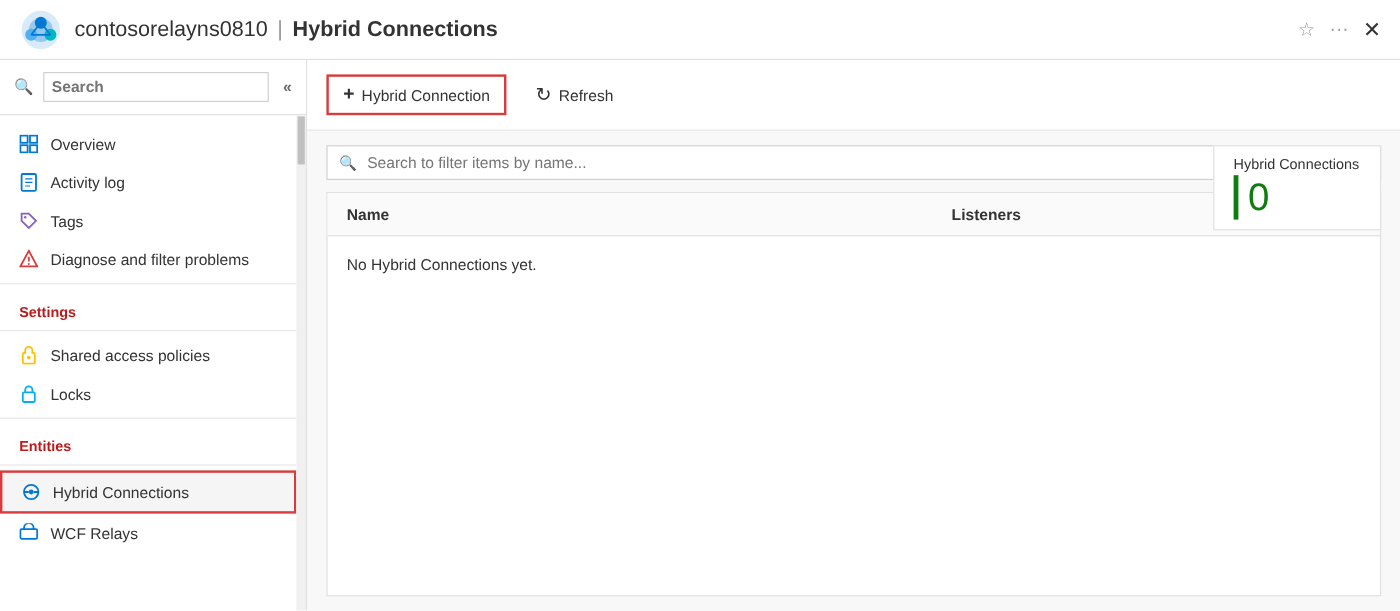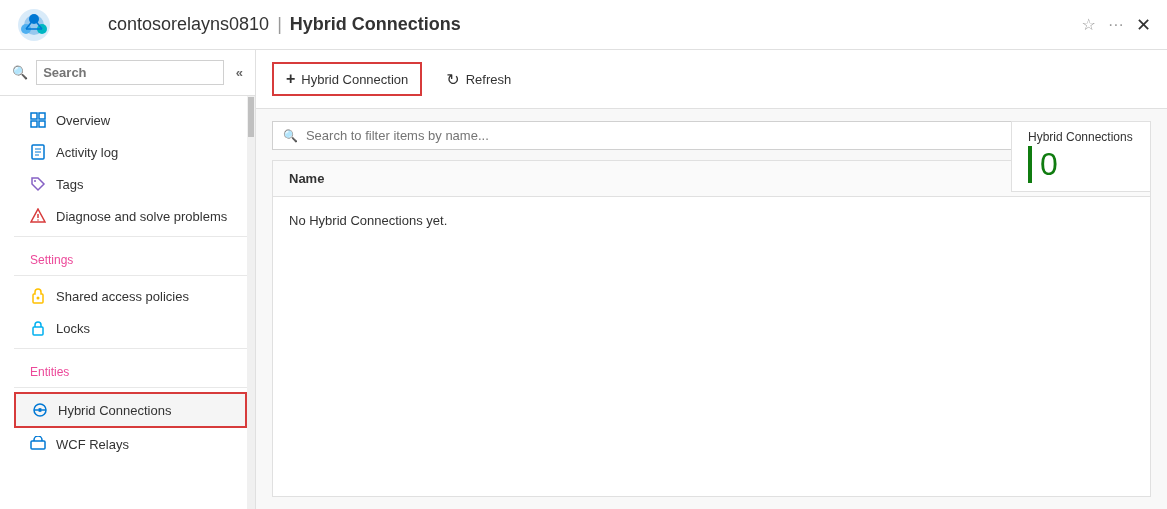--- a/index.html
+++ b/index.html
@@ -23,24 +23,24 @@
     .main { display: flex; flex: 1; overflow: hidden; }
     
     
     .sidebar { width: 256px; min-width: 256px; border-right: 1px solid #e0e0e0; display: flex; flex-direction: column; overflow: hidden; background: #fff; }
     .sidebar-search { padding: 10px 12px; border-bottom: 1px solid #e0e0e0; display: flex; align-items: center; gap: 8px; }
     .sidebar-search input { border: 1px solid #d0d0d0; padding: 5px 8px; font-size: 13px; width: 100%; outline: none; color: #333; }
     .sidebar-nav { flex: 1; overflow-y: auto; padding: 8px 0; }
     .nav-item { display: flex; align-items: center; padding: 8px 16px; cursor: pointer; gap: 10px; }
     .nav-item .nav-icon { width: 16px; height: 16px; flex-shrink: 0; display: flex; align-items: center; justify-content: center; font-size: 14px; }
     .nav-item .nav-label { font-size: 13px; color: #333; }
-    .nav-section-title { padding: 12px 16px 4px 16px; font-size: 12px; font-weight: 400; color: #ec4899; }
+    .nav-section-title { padding: 12px 16px 4px 16px; font-size: 12px; font-weight: 700; color: #b91c1c; }
     .nav-divider { border: none; border-top: 1px solid #e8e8e8; margin: 4px 0; }
     .nav-item.active { background: #f5f5f5; border: 2px solid #d73b3b; }
-    .sidebar-inner { position: relative; display: flex; flex: 1; overflow: hidden; margin-left: 14px; }
+    .sidebar-inner { position: relative; display: flex; flex: 1; overflow: hidden; }
     .sidebar-scroll-track { width: 8px; background: #f0f0f0; display: flex; flex-direction: column; }
     .sidebar-scroll-thumb { width: 6px; height: 40px; background: #c0c0c0; margin: 1px; }
     
     
     .content { flex: 1; display: flex; flex-direction: column; overflow: hidden; background: #f8f8f8; }
     .toolbar { padding: 12px 16px; display: flex; align-items: center; gap: 12px; background: #fff; border-bottom: 1px solid #e0e0e0; }
     .btn-primary { display: flex; align-items: center; gap: 6px; padding: 6px 12px; border: 2px solid #d73b3b; background: #fff; color: #333; cursor: pointer; font-size: 13px; }
     .btn-secondary { display: flex; align-items: center; gap: 6px; padding: 6px 12px; border: none; background: transparent; color: #333; cursor: pointer; font-size: 13px; }
     .filter-bar { display: flex; align-items: center; gap: 8px; background: #fff; border: 1px solid #d0d0d0; padding: 6px 10px; }
     .filter-bar input { border: none; outline: none; font-size: 13px; flex: 1; color: #333; }
@@ -69,21 +69,21 @@
         <circle cx="18" cy="12" r="5" fill="#0078d4"></circle>
         <circle cx="10" cy="22" r="5" fill="#50b0f0"></circle>
         <circle cx="26" cy="22" r="5" fill="#00b7c3"></circle>
         <line x1="18" y1="12" x2="10" y2="22" stroke="#0078d4" stroke-width="1.5"></line>
         <line x1="18" y1="12" x2="26" y2="22" stroke="#0078d4" stroke-width="1.5"></line>
         <line x1="10" y1="22" x2="26" y2="22" stroke="#0078d4" stroke-width="1.5"></line>
       </svg>
     </div>
     <div class="header-title-group">
       <div class="header-title-row">
-        <span style="font-size:18px;font-weight:400;color:#333;margin-left:46px;">contosorelayns0810</span>
+        <span style="font-size:18px;font-weight:400;color:#333;">contosorelayns0810</span>
         <span class="header-separator">|</span>
         <span style="font-size:18px;font-weight:600;color:#333;">Hybrid Connections</span>
       </div>
     </div>
     <div class="header-right">
       <span class="header-star">☆</span>
       <span class="header-dots">···</span>
       <span class="header-close">✕</span>
     </div>
   </div>
@@ -132,21 +132,21 @@
             <span class="nav-label">Tags</span>
           </div>
           <div class="nav-item">
             <span class="nav-icon">
               <svg width="16" height="16" viewBox="0 0 16 16">
                   <path d="M8 1L15 14H1z" fill="none" stroke="#d73b3b" stroke-width="1.5"></path>
                   <line x1="8" y1="6" x2="8" y2="10" stroke="#d73b3b" stroke-width="1.5"></line>
                   <circle cx="8" cy="12" r="0.8" fill="#d73b3b"></circle>
                 </svg>
             </span>
-            <span class="nav-label">Diagnose and solve problems</span>
+            <span class="nav-label">Diagnose and filter problems</span>
           </div>
 
           <hr class="nav-divider">
           <div class="nav-section-title">Settings</div>
           <hr class="nav-divider">
 
           <div class="nav-item">
             <span class="nav-icon">
               <svg width="16" height="16" viewBox="0 0 16 16">
                   <path d="M8 1a3 3 0 0 0-3 3v2H4a1 1 0 0 0-1 1v7a1 1 0 0 0 1 1h8a1 1 0 0 0 1-1V7a1 1 0 0 0-1-1h-1V4a3 3 0 0 0-3-3z" fill="none" stroke="#ffc000" stroke-width="1.5"></path>
@@ -214,20 +214,21 @@
         <div style="padding:12px 16px;display:flex;flex-direction:column;gap:10px;flex:1;">
 
           <div class="filter-bar" style="display:flex;align-items:center;gap:8px;background:#fff;border:1px solid #d0d0d0;padding:6px 10px;">
             <span style="color:#666;font-size:12px;">🔍</span>
             <input type="text" style="border: none; outline: none; font-size: 13px; flex: 1 1 0%; color: rgb(51, 51, 51); background: transparent;" placeholder="Search to filter items by name...">
           </div>
 
           <div class="table-area" style="background:#fff;border:1px solid #e0e0e0;flex:1;">
             <div class="table-header" style="display:flex;padding:10px 16px;border-bottom:1px solid #e0e0e0;">
               <div class="col-name" style="width:504px;font-weight:600;font-size:13px;color:#333;">Name</div>
+              <div class="col-listeners" style="flex:1;font-weight:600;font-size:13px;color:#333;">Listeners</div>
             </div>
             <div class="empty-message" style="padding:16px;color:#333;font-size:13px;">No Hybrid Connections yet.</div>
           </div>
         </div>
 
         <div style="position:absolute;right:16px;top:12px;background:#fff;border:1px solid #e0e0e0;padding:8px 16px;min-width:140px;">
           <div style="font-size:12px;color:#333;">Hybrid Connections</div>
           <div style="font-size:32px;font-weight:300;color:#107c10;border-left:4px solid #107c10;padding-left:8px;margin-top:2px;">0</div>
         </div>
       </div>

